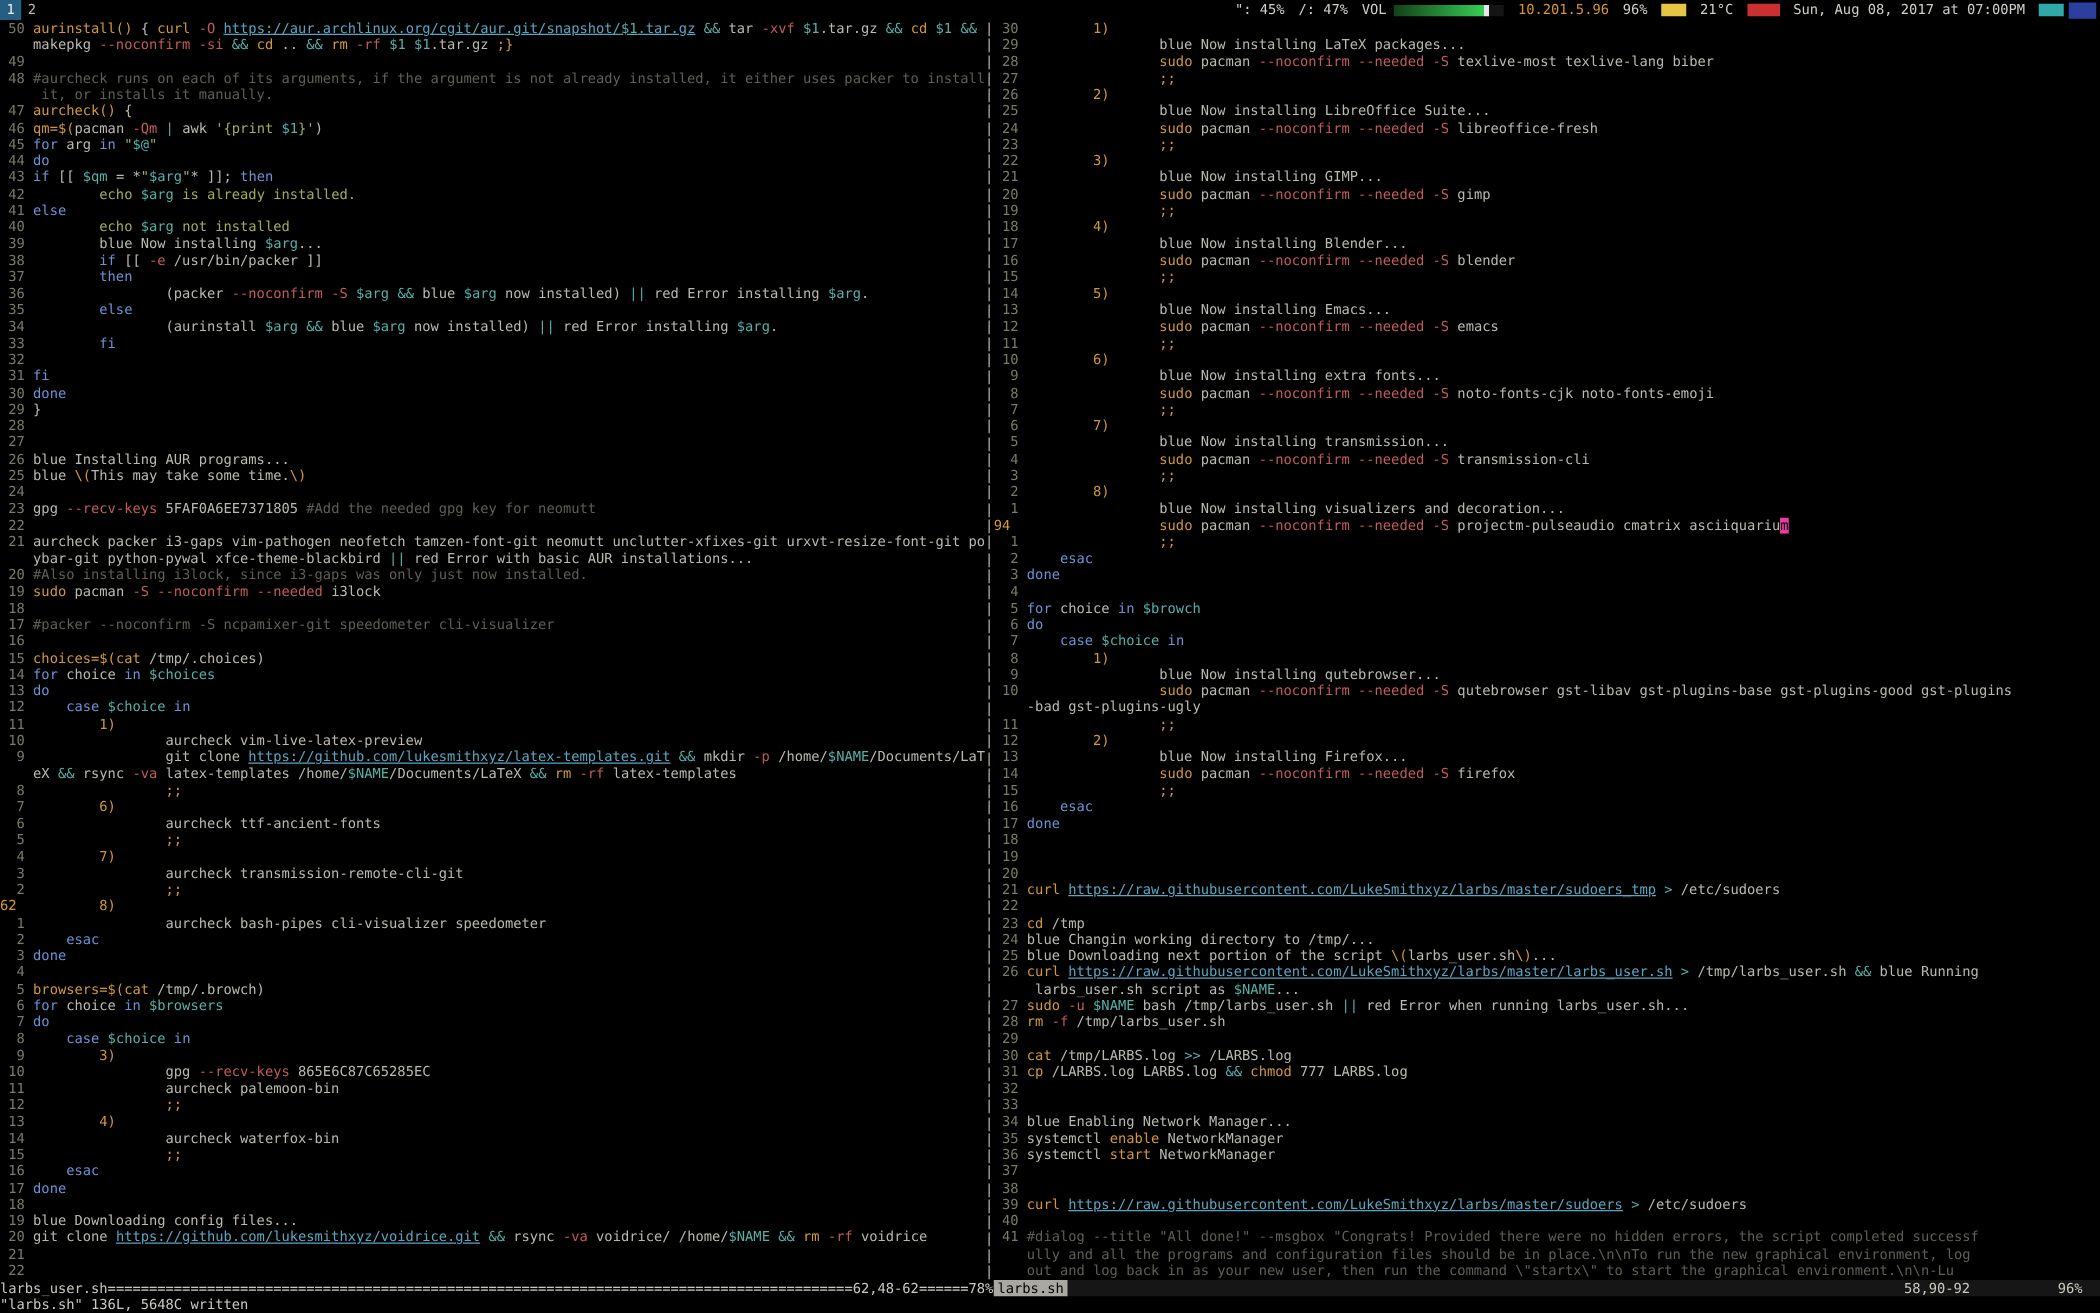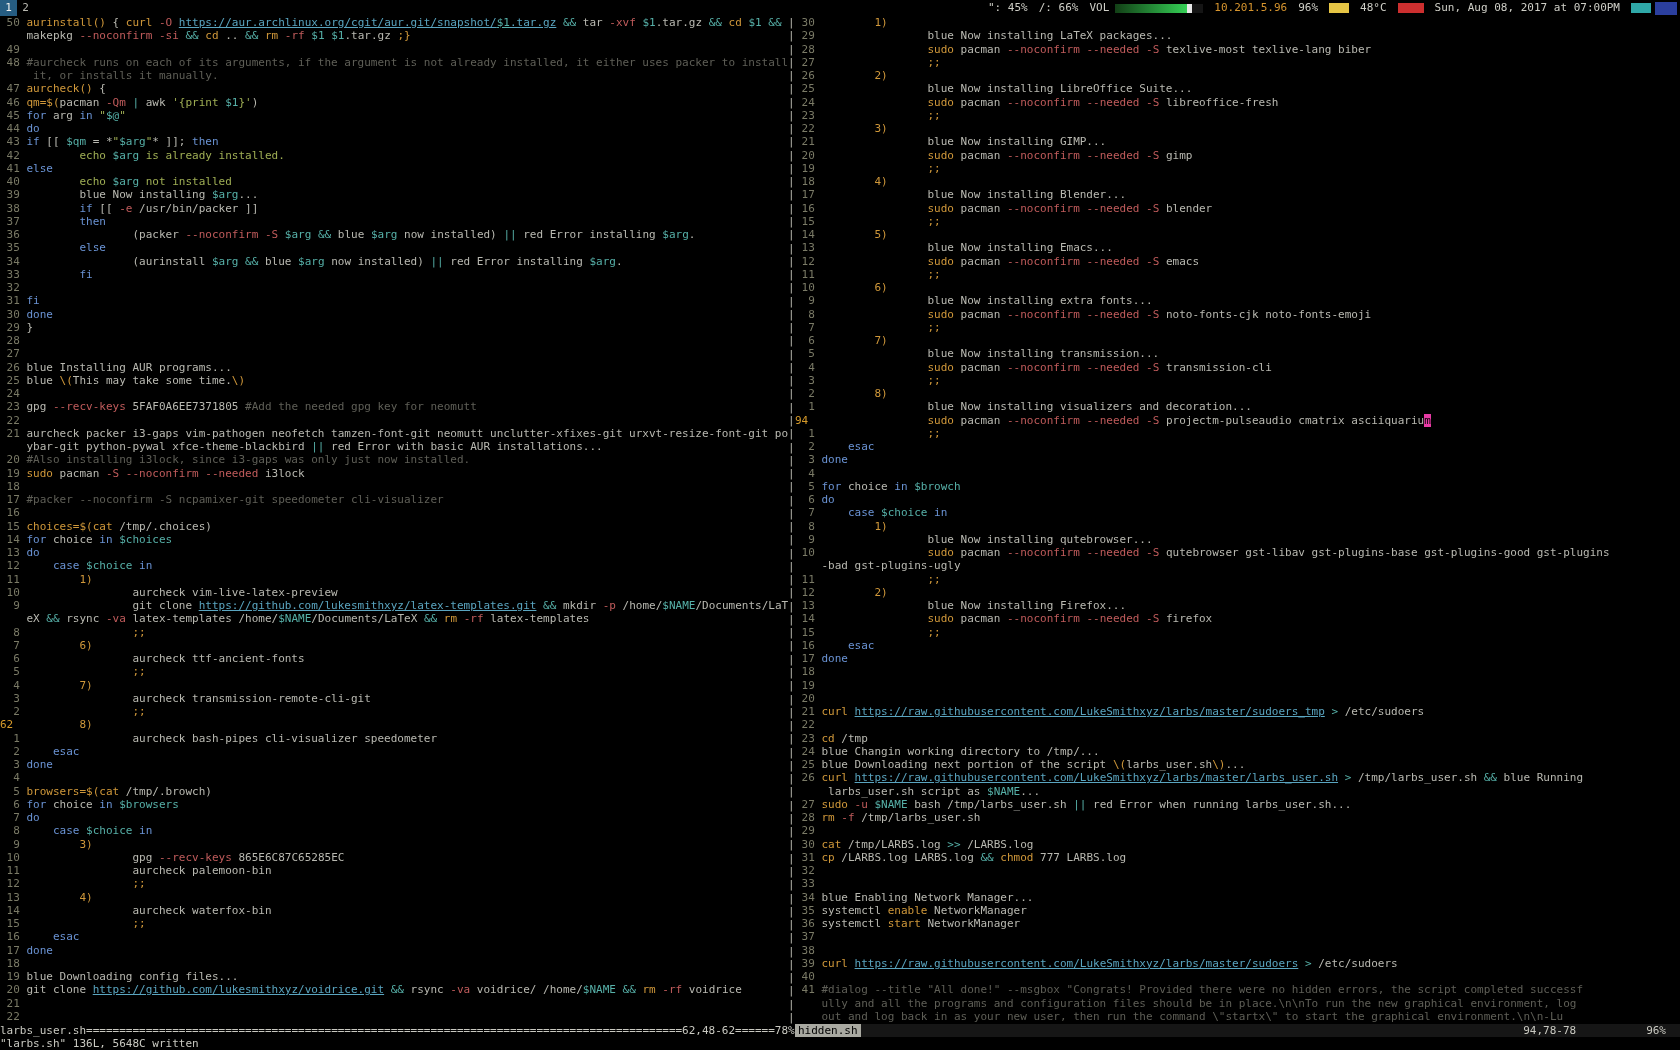--- a/index.html
+++ b/index.html
@@ -45,27 +45,27 @@
 
 <div class="screen">
 
   <div class="topbar">
     <div class="tags">
         <div class="tag active" style="background: rgb(38, 93, 130);">1</div>
         <div class="tag">2</div>
       </div>
     <div class="stats">
       <span>": 45%</span>
-      <span>/: 66%</span>
+      <span>/: 47%</span>
       <span>VOL</span>
       <span class="vbar"></span>
       <span style="color: rgb(215, 149, 46);">10.201.5.96</span>
       <span>96%</span>
       <span class="blk w20" style="background: rgb(230, 197, 69);"></span>
-      <span>48°C</span>
+      <span>21°C</span>
       <span class="blk w26" style="background: rgb(204, 47, 47);"></span>
       <span>Sun, Aug 08, 2017 at 07:00PM</span>
       <span class="blk w20" style="background: rgb(47, 168, 168);"></span>
       <span class="blk w22 tall" style="background: rgb(43, 63, 158);"></span>
     </div>
   </div>
 
   <div class="editor">
     <div class="pane left" style="color: rgb(185, 185, 177);"><div class="row"><span class="ln" style="color:#7a7a66">50</span><span style="color:#d0983a">aurinstall()</span><span style="color:#b9b9b1"> { </span><span style="color:#d0983a">curl</span><span style="color:#b9b9b1"> </span><span style="color:#c05b5b">-O</span><span style="color:#b9b9b1"> </span><span style="color:#5aa5c0;text-decoration:underline">https://aur.archlinux.org/cgit/aur.git/snapshot/</span><span style="color:#56b0a8;text-decoration:underline">$1</span><span style="color:#5aa5c0;text-decoration:underline">.tar.gz</span><span style="color:#b9b9b1"> </span><span style="color:#56b0a8">&amp;&amp;</span><span style="color:#b9b9b1"> tar</span><span style="color:#b9b9b1"> </span><span style="color:#c05b5b">-xvf</span><span style="color:#b9b9b1"> </span><span style="color:#56b0a8">$1</span><span style="color:#b9b9b1">.tar.gz </span><span style="color:#56b0a8">&amp;&amp;</span><span style="color:#b9b9b1"> </span><span style="color:#d0983a">cd</span><span style="color:#b9b9b1"> </span><span style="color:#56b0a8">$1</span><span style="color:#b9b9b1"> </span><span style="color:#56b0a8">&amp;&amp;</span><span style="color:#b9b9b1"> </span></div><div class="row"><span class="ln" style="color:#7a7a66"></span><span style="color:#b9b9b1">makepkg</span><span style="color:#b9b9b1"> </span><span style="color:#c05b5b">--noconfirm</span><span style="color:#b9b9b1"> </span><span style="color:#c05b5b">-si</span><span style="color:#b9b9b1"> </span><span style="color:#56b0a8">&amp;&amp;</span><span style="color:#b9b9b1"> </span><span style="color:#d0983a">cd</span><span style="color:#b9b9b1"> .. </span><span style="color:#56b0a8">&amp;&amp;</span><span style="color:#b9b9b1"> </span><span style="color:#d0983a">rm</span><span style="color:#b9b9b1"> </span><span style="color:#c05b5b">-rf</span><span style="color:#b9b9b1"> </span><span style="color:#56b0a8">$1</span><span style="color:#b9b9b1"> </span><span style="color:#56b0a8">$1</span><span style="color:#b9b9b1">.tar.gz </span><span style="color:#d0983a">;}</span></div><div class="row"><span class="ln" style="color:#7a7a66">49</span></div><div class="row"><span class="ln" style="color:#7a7a66">48</span><span style="color:#5f5f57">#aurcheck runs on each of its arguments, if the argument is not already installed, it either uses packer to install</span></div><div class="row"><span class="ln" style="color:#7a7a66"></span><span style="color:#5f5f57"> it, or installs it manually.</span></div><div class="row"><span class="ln" style="color:#7a7a66">47</span><span style="color:#d0983a">aurcheck()</span><span style="color:#b9b9b1"> {</span></div><div class="row"><span class="ln" style="color:#7a7a66">46</span><span style="color:#d0983a">qm=$(</span><span style="color:#b9b9b1">pacman</span><span style="color:#b9b9b1"> </span><span style="color:#c05b5b">-Qm</span><span style="color:#b9b9b1"> </span><span style="color:#56b0a8">|</span><span style="color:#b9b9b1"> awk </span><span style="color:#9fae54">'{print </span><span style="color:#56b0a8">$1</span><span style="color:#9fae54">}'</span><span style="color:#b9b9b1">)</span></div><div class="row"><span class="ln" style="color:#7a7a66">45</span><span style="color:#6a93d4">for</span><span style="color:#b9b9b1"> arg </span><span style="color:#6a93d4">in</span><span style="color:#b9b9b1"> </span><span style="color:#9fae54">"</span><span style="color:#56b0a8">$@</span><span style="color:#9fae54">"</span></div><div class="row"><span class="ln" style="color:#7a7a66">44</span><span style="color:#6a93d4">do</span></div><div class="row"><span class="ln" style="color:#7a7a66">43</span><span style="color:#6a93d4">if</span><span style="color:#b9b9b1"> [[ </span><span style="color:#56b0a8">$qm</span><span style="color:#b9b9b1"> = *</span><span style="color:#9fae54">"</span><span style="color:#56b0a8">$arg</span><span style="color:#9fae54">"</span><span style="color:#b9b9b1">* ]]; </span><span style="color:#6a93d4">then</span></div><div class="row"><span class="ln" style="color:#7a7a66">42</span><span style="color:#9fae54">        echo</span><span style="color:#9fae54"> </span><span style="color:#56b0a8">$arg</span><span style="color:#9fae54"> is already installed.</span></div><div class="row"><span class="ln" style="color:#7a7a66">41</span><span style="color:#6a93d4">else</span></div><div class="row"><span class="ln" style="color:#7a7a66">40</span><span style="color:#9fae54">        echo</span><span style="color:#9fae54"> </span><span style="color:#56b0a8">$arg</span><span style="color:#9fae54"> not installed</span></div><div class="row"><span class="ln" style="color:#7a7a66">39</span><span style="color:#b9b9b1">        blue Now installing </span><span style="color:#56b0a8">$arg</span><span style="color:#b9b9b1">...</span></div><div class="row"><span class="ln" style="color:#7a7a66">38</span><span style="color:#b9b9b1">        </span><span style="color:#6a93d4">if</span><span style="color:#b9b9b1"> [[</span><span style="color:#b9b9b1"> </span><span style="color:#c05b5b">-e</span><span style="color:#b9b9b1"> /usr/bin/packer ]]</span></div><div class="row"><span class="ln" style="color:#7a7a66">37</span><span style="color:#b9b9b1">        </span><span style="color:#6a93d4">then</span></div><div class="row"><span class="ln" style="color:#7a7a66">36</span><span style="color:#b9b9b1">                (packer</span><span style="color:#b9b9b1"> </span><span style="color:#c05b5b">--noconfirm</span><span style="color:#b9b9b1"> </span><span style="color:#c05b5b">-S</span><span style="color:#b9b9b1"> </span><span style="color:#56b0a8">$arg</span><span style="color:#b9b9b1"> </span><span style="color:#56b0a8">&amp;&amp;</span><span style="color:#b9b9b1"> blue </span><span style="color:#56b0a8">$arg</span><span style="color:#b9b9b1"> now installed) </span><span style="color:#56b0a8">||</span><span style="color:#b9b9b1"> red Error installing </span><span style="color:#56b0a8">$arg</span><span style="color:#b9b9b1">.</span></div><div class="row"><span class="ln" style="color:#7a7a66">35</span><span style="color:#b9b9b1">        </span><span style="color:#6a93d4">else</span></div><div class="row"><span class="ln" style="color:#7a7a66">34</span><span style="color:#b9b9b1">                (aurinstall </span><span style="color:#56b0a8">$arg</span><span style="color:#b9b9b1"> </span><span style="color:#56b0a8">&amp;&amp;</span><span style="color:#b9b9b1"> blue </span><span style="color:#56b0a8">$arg</span><span style="color:#b9b9b1"> now installed) </span><span style="color:#56b0a8">||</span><span style="color:#b9b9b1"> red Error installing </span><span style="color:#56b0a8">$arg</span><span style="color:#b9b9b1">.</span></div><div class="row"><span class="ln" style="color:#7a7a66">33</span><span style="color:#b9b9b1">        </span><span style="color:#6a93d4">fi</span></div><div class="row"><span class="ln" style="color:#7a7a66">32</span></div><div class="row"><span class="ln" style="color:#7a7a66">31</span><span style="color:#6a93d4">fi</span></div><div class="row"><span class="ln" style="color:#7a7a66">30</span><span style="color:#6a93d4">done</span></div><div class="row"><span class="ln" style="color:#7a7a66">29</span><span style="color:#b9b9b1">}</span></div><div class="row"><span class="ln" style="color:#7a7a66">28</span></div><div class="row"><span class="ln" style="color:#7a7a66">27</span></div><div class="row"><span class="ln" style="color:#7a7a66">26</span><span style="color:#b9b9b1">blue Installing AUR programs...</span></div><div class="row"><span class="ln" style="color:#7a7a66">25</span><span style="color:#b9b9b1">blue </span><span style="color:#d0983a">\(</span><span style="color:#b9b9b1">This may take some time.</span><span style="color:#d0983a">\)</span></div><div class="row"><span class="ln" style="color:#7a7a66">24</span></div><div class="row"><span class="ln" style="color:#7a7a66">23</span><span style="color:#b9b9b1">gpg</span><span style="color:#b9b9b1"> </span><span style="color:#c05b5b">--recv-keys</span><span style="color:#b9b9b1"> 5FAF0A6EE7371805 </span><span style="color:#5f5f57">#Add the needed gpg key for neomutt</span></div><div class="row"><span class="ln" style="color:#7a7a66">22</span></div><div class="row"><span class="ln" style="color:#7a7a66">21</span><span style="color:#b9b9b1">aurcheck packer i3-gaps vim-pathogen neofetch tamzen-font-git neomutt unclutter-xfixes-git urxvt-resize-font-git pol</span></div><div class="row"><span class="ln" style="color:#7a7a66"></span><span style="color:#b9b9b1">ybar-git python-pywal xfce-theme-blackbird </span><span style="color:#56b0a8">||</span><span style="color:#b9b9b1"> red Error with basic AUR installations...</span></div><div class="row"><span class="ln" style="color:#7a7a66">20</span><span style="color:#5f5f57">#Also installing i3lock, since i3-gaps was only just now installed.</span></div><div class="row"><span class="ln" style="color:#7a7a66">19</span><span style="color:#d0983a">sudo</span><span style="color:#b9b9b1"> pacman</span><span style="color:#b9b9b1"> </span><span style="color:#c05b5b">-S</span><span style="color:#b9b9b1"> </span><span style="color:#c05b5b">--noconfirm</span><span style="color:#b9b9b1"> </span><span style="color:#c05b5b">--needed</span><span style="color:#b9b9b1"> i3lock</span></div><div class="row"><span class="ln" style="color:#7a7a66">18</span></div><div class="row"><span class="ln" style="color:#7a7a66">17</span><span style="color:#5f5f57">#packer --noconfirm -S ncpamixer-git speedometer cli-visualizer</span></div><div class="row"><span class="ln" style="color:#7a7a66">16</span></div><div class="row"><span class="ln" style="color:#7a7a66">15</span><span style="color:#d0983a">choices=$(</span><span style="color:#d0983a">cat</span><span style="color:#b9b9b1"> /tmp/.choices)</span></div><div class="row"><span class="ln" style="color:#7a7a66">14</span><span style="color:#6a93d4">for</span><span style="color:#b9b9b1"> choice </span><span style="color:#6a93d4">in</span><span style="color:#b9b9b1"> </span><span style="color:#56b0a8">$choices</span></div><div class="row"><span class="ln" style="color:#7a7a66">13</span><span style="color:#6a93d4">do</span></div><div class="row"><span class="ln" style="color:#7a7a66">12</span><span style="color:#b9b9b1">    </span><span style="color:#6a93d4">case</span><span style="color:#b9b9b1"> </span><span style="color:#56b0a8">$choice</span><span style="color:#b9b9b1"> </span><span style="color:#6a93d4">in</span></div><div class="row"><span class="ln" style="color:#7a7a66">11</span><span style="color:#d0983a">        1)</span></div><div class="row"><span class="ln" style="color:#7a7a66">10</span><span style="color:#b9b9b1">                aurcheck vim-live-latex-preview</span></div><div class="row"><span class="ln" style="color:#7a7a66">9</span><span style="color:#b9b9b1">                git clone </span><span style="color:#5aa5c0;text-decoration:underline">https://github.com/lukesmithxyz/latex-templates.git</span><span style="color:#b9b9b1"> </span><span style="color:#56b0a8">&amp;&amp;</span><span style="color:#b9b9b1"> mkdir</span><span style="color:#b9b9b1"> </span><span style="color:#c05b5b">-p</span><span style="color:#b9b9b1"> /home/</span><span style="color:#56b0a8">$NAME</span><span style="color:#b9b9b1">/Documents/LaT</span></div><div class="row"><span class="ln" style="color:#7a7a66"></span><span style="color:#b9b9b1">eX </span><span style="color:#56b0a8">&amp;&amp;</span><span style="color:#b9b9b1"> rsync</span><span style="color:#b9b9b1"> </span><span style="color:#c05b5b">-va</span><span style="color:#b9b9b1"> latex-templates /home/</span><span style="color:#56b0a8">$NAME</span><span style="color:#b9b9b1">/Documents/LaTeX </span><span style="color:#56b0a8">&amp;&amp;</span><span style="color:#b9b9b1"> </span><span style="color:#d0983a">rm</span><span style="color:#b9b9b1"> </span><span style="color:#c05b5b">-rf</span><span style="color:#b9b9b1"> latex-templates</span></div><div class="row"><span class="ln" style="color:#7a7a66">8</span><span style="color:#b9b9b1">                </span><span style="color:#d0983a">;;</span></div><div class="row"><span class="ln" style="color:#7a7a66">7</span><span style="color:#d0983a">        6)</span></div><div class="row"><span class="ln" style="color:#7a7a66">6</span><span style="color:#b9b9b1">                aurcheck ttf-ancient-fonts</span></div><div class="row"><span class="ln" style="color:#7a7a66">5</span><span style="color:#b9b9b1">                </span><span style="color:#d0983a">;;</span></div><div class="row"><span class="ln" style="color:#7a7a66">4</span><span style="color:#d0983a">        7)</span></div><div class="row"><span class="ln" style="color:#7a7a66">3</span><span style="color:#b9b9b1">                aurcheck transmission-remote-cli-git</span></div><div class="row"><span class="ln" style="color:#7a7a66">2</span><span style="color:#b9b9b1">                </span><span style="color:#d0983a">;;</span></div><div class="row"><span class="ln cur" style="color:#d79b2a">62</span><span style="color:#d0983a">        8)</span></div><div class="row"><span class="ln" style="color:#7a7a66">1</span><span style="color:#b9b9b1">                aurcheck bash-pipes cli-visualizer speedometer</span></div><div class="row"><span class="ln" style="color:#7a7a66">2</span><span style="color:#b9b9b1">    </span><span style="color:#6a93d4">esac</span></div><div class="row"><span class="ln" style="color:#7a7a66">3</span><span style="color:#6a93d4">done</span></div><div class="row"><span class="ln" style="color:#7a7a66">4</span></div><div class="row"><span class="ln" style="color:#7a7a66">5</span><span style="color:#d0983a">browsers=$(</span><span style="color:#d0983a">cat</span><span style="color:#b9b9b1"> /tmp/.browch)</span></div><div class="row"><span class="ln" style="color:#7a7a66">6</span><span style="color:#6a93d4">for</span><span style="color:#b9b9b1"> choice </span><span style="color:#6a93d4">in</span><span style="color:#b9b9b1"> </span><span style="color:#56b0a8">$browsers</span></div><div class="row"><span class="ln" style="color:#7a7a66">7</span><span style="color:#6a93d4">do</span></div><div class="row"><span class="ln" style="color:#7a7a66">8</span><span style="color:#b9b9b1">    </span><span style="color:#6a93d4">case</span><span style="color:#b9b9b1"> </span><span style="color:#56b0a8">$choice</span><span style="color:#b9b9b1"> </span><span style="color:#6a93d4">in</span></div><div class="row"><span class="ln" style="color:#7a7a66">9</span><span style="color:#d0983a">        3)</span></div><div class="row"><span class="ln" style="color:#7a7a66">10</span><span style="color:#b9b9b1">                gpg</span><span style="color:#b9b9b1"> </span><span style="color:#c05b5b">--recv-keys</span><span style="color:#b9b9b1"> 865E6C87C65285EC</span></div><div class="row"><span class="ln" style="color:#7a7a66">11</span><span style="color:#b9b9b1">                aurcheck palemoon-bin</span></div><div class="row"><span class="ln" style="color:#7a7a66">12</span><span style="color:#b9b9b1">                </span><span style="color:#d0983a">;;</span></div><div class="row"><span class="ln" style="color:#7a7a66">13</span><span style="color:#d0983a">        4)</span></div><div class="row"><span class="ln" style="color:#7a7a66">14</span><span style="color:#b9b9b1">                aurcheck waterfox-bin</span></div><div class="row"><span class="ln" style="color:#7a7a66">15</span><span style="color:#b9b9b1">                </span><span style="color:#d0983a">;;</span></div><div class="row"><span class="ln" style="color:#7a7a66">16</span><span style="color:#b9b9b1">    </span><span style="color:#6a93d4">esac</span></div><div class="row"><span class="ln" style="color:#7a7a66">17</span><span style="color:#6a93d4">done</span></div><div class="row"><span class="ln" style="color:#7a7a66">18</span></div><div class="row"><span class="ln" style="color:#7a7a66">19</span><span style="color:#b9b9b1">blue Downloading config files...</span></div><div class="row"><span class="ln" style="color:#7a7a66">20</span><span style="color:#b9b9b1">git clone </span><span style="color:#5aa5c0;text-decoration:underline">https://github.com/lukesmithxyz/voidrice.git</span><span style="color:#b9b9b1"> </span><span style="color:#56b0a8">&amp;&amp;</span><span style="color:#b9b9b1"> rsync</span><span style="color:#b9b9b1"> </span><span style="color:#c05b5b">-va</span><span style="color:#b9b9b1"> voidrice/ /home/</span><span style="color:#56b0a8">$NAME</span><span style="color:#b9b9b1"> </span><span style="color:#56b0a8">&amp;&amp;</span><span style="color:#b9b9b1"> </span><span style="color:#d0983a">rm</span><span style="color:#b9b9b1"> </span><span style="color:#c05b5b">-rf</span><span style="color:#b9b9b1"> voidrice</span></div><div class="row"><span class="ln" style="color:#7a7a66">21</span></div><div class="row"><span class="ln" style="color:#7a7a66">22</span></div></div>
     <div class="vsep">|
@@ -143,23 +143,23 @@
 |
 |
 |
 |</div>
     <div class="pane right" style="color: rgb(185, 185, 177);"><div class="row"><span class="ln" style="color:#7a7a66">30</span><span style="color:#d0983a">        1)</span></div><div class="row"><span class="ln" style="color:#7a7a66">29</span><span style="color:#b9b9b1">                blue Now installing LaTeX packages...</span></div><div class="row"><span class="ln" style="color:#7a7a66">28</span><span style="color:#b9b9b1">                </span><span style="color:#d0983a">sudo</span><span style="color:#b9b9b1"> pacman</span><span style="color:#b9b9b1"> </span><span style="color:#c05b5b">--noconfirm</span><span style="color:#b9b9b1"> </span><span style="color:#c05b5b">--needed</span><span style="color:#b9b9b1"> </span><span style="color:#c05b5b">-S</span><span style="color:#b9b9b1"> texlive-most texlive-lang biber</span></div><div class="row"><span class="ln" style="color:#7a7a66">27</span><span style="color:#b9b9b1">                </span><span style="color:#d0983a">;;</span></div><div class="row"><span class="ln" style="color:#7a7a66">26</span><span style="color:#d0983a">        2)</span></div><div class="row"><span class="ln" style="color:#7a7a66">25</span><span style="color:#b9b9b1">                blue Now installing LibreOffice Suite...</span></div><div class="row"><span class="ln" style="color:#7a7a66">24</span><span style="color:#b9b9b1">                </span><span style="color:#d0983a">sudo</span><span style="color:#b9b9b1"> pacman</span><span style="color:#b9b9b1"> </span><span style="color:#c05b5b">--noconfirm</span><span style="color:#b9b9b1"> </span><span style="color:#c05b5b">--needed</span><span style="color:#b9b9b1"> </span><span style="color:#c05b5b">-S</span><span style="color:#b9b9b1"> libreoffice-fresh</span></div><div class="row"><span class="ln" style="color:#7a7a66">23</span><span style="color:#b9b9b1">                </span><span style="color:#d0983a">;;</span></div><div class="row"><span class="ln" style="color:#7a7a66">22</span><span style="color:#d0983a">        3)</span></div><div class="row"><span class="ln" style="color:#7a7a66">21</span><span style="color:#b9b9b1">                blue Now installing GIMP...</span></div><div class="row"><span class="ln" style="color:#7a7a66">20</span><span style="color:#b9b9b1">                </span><span style="color:#d0983a">sudo</span><span style="color:#b9b9b1"> pacman</span><span style="color:#b9b9b1"> </span><span style="color:#c05b5b">--noconfirm</span><span style="color:#b9b9b1"> </span><span style="color:#c05b5b">--needed</span><span style="color:#b9b9b1"> </span><span style="color:#c05b5b">-S</span><span style="color:#b9b9b1"> gimp</span></div><div class="row"><span class="ln" style="color:#7a7a66">19</span><span style="color:#b9b9b1">                </span><span style="color:#d0983a">;;</span></div><div class="row"><span class="ln" style="color:#7a7a66">18</span><span style="color:#d0983a">        4)</span></div><div class="row"><span class="ln" style="color:#7a7a66">17</span><span style="color:#b9b9b1">                blue Now installing Blender...</span></div><div class="row"><span class="ln" style="color:#7a7a66">16</span><span style="color:#b9b9b1">                </span><span style="color:#d0983a">sudo</span><span style="color:#b9b9b1"> pacman</span><span style="color:#b9b9b1"> </span><span style="color:#c05b5b">--noconfirm</span><span style="color:#b9b9b1"> </span><span style="color:#c05b5b">--needed</span><span style="color:#b9b9b1"> </span><span style="color:#c05b5b">-S</span><span style="color:#b9b9b1"> blender</span></div><div class="row"><span class="ln" style="color:#7a7a66">15</span><span style="color:#b9b9b1">                </span><span style="color:#d0983a">;;</span></div><div class="row"><span class="ln" style="color:#7a7a66">14</span><span style="color:#d0983a">        5)</span></div><div class="row"><span class="ln" style="color:#7a7a66">13</span><span style="color:#b9b9b1">                blue Now installing Emacs...</span></div><div class="row"><span class="ln" style="color:#7a7a66">12</span><span style="color:#b9b9b1">                </span><span style="color:#d0983a">sudo</span><span style="color:#b9b9b1"> pacman</span><span style="color:#b9b9b1"> </span><span style="color:#c05b5b">--noconfirm</span><span style="color:#b9b9b1"> </span><span style="color:#c05b5b">--needed</span><span style="color:#b9b9b1"> </span><span style="color:#c05b5b">-S</span><span style="color:#b9b9b1"> emacs</span></div><div class="row"><span class="ln" style="color:#7a7a66">11</span><span style="color:#b9b9b1">                </span><span style="color:#d0983a">;;</span></div><div class="row"><span class="ln" style="color:#7a7a66">10</span><span style="color:#d0983a">        6)</span></div><div class="row"><span class="ln" style="color:#7a7a66">9</span><span style="color:#b9b9b1">                blue Now installing extra fonts...</span></div><div class="row"><span class="ln" style="color:#7a7a66">8</span><span style="color:#b9b9b1">                </span><span style="color:#d0983a">sudo</span><span style="color:#b9b9b1"> pacman</span><span style="color:#b9b9b1"> </span><span style="color:#c05b5b">--noconfirm</span><span style="color:#b9b9b1"> </span><span style="color:#c05b5b">--needed</span><span style="color:#b9b9b1"> </span><span style="color:#c05b5b">-S</span><span style="color:#b9b9b1"> noto-fonts-cjk noto-fonts-emoji</span></div><div class="row"><span class="ln" style="color:#7a7a66">7</span><span style="color:#b9b9b1">                </span><span style="color:#d0983a">;;</span></div><div class="row"><span class="ln" style="color:#7a7a66">6</span><span style="color:#d0983a">        7)</span></div><div class="row"><span class="ln" style="color:#7a7a66">5</span><span style="color:#b9b9b1">                blue Now installing transmission...</span></div><div class="row"><span class="ln" style="color:#7a7a66">4</span><span style="color:#b9b9b1">                </span><span style="color:#d0983a">sudo</span><span style="color:#b9b9b1"> pacman</span><span style="color:#b9b9b1"> </span><span style="color:#c05b5b">--noconfirm</span><span style="color:#b9b9b1"> </span><span style="color:#c05b5b">--needed</span><span style="color:#b9b9b1"> </span><span style="color:#c05b5b">-S</span><span style="color:#b9b9b1"> transmission-cli</span></div><div class="row"><span class="ln" style="color:#7a7a66">3</span><span style="color:#b9b9b1">                </span><span style="color:#d0983a">;;</span></div><div class="row"><span class="ln" style="color:#7a7a66">2</span><span style="color:#d0983a">        8)</span></div><div class="row"><span class="ln" style="color:#7a7a66">1</span><span style="color:#b9b9b1">                blue Now installing visualizers and decoration...</span></div><div class="row"><span class="ln cur" style="color:#d79b2a">94</span><span style="color:#b9b9b1">                </span><span style="color:#d0983a">sudo</span><span style="color:#b9b9b1"> pacman</span><span style="color:#b9b9b1"> </span><span style="color:#c05b5b">--noconfirm</span><span style="color:#b9b9b1"> </span><span style="color:#c05b5b">--needed</span><span style="color:#b9b9b1"> </span><span style="color:#c05b5b">-S</span><span style="color:#b9b9b1"> projectm-pulseaudio cmatrix asciiquariu</span><span style="background:#e83ba5;color:#000">m</span></div><div class="row"><span class="ln" style="color:#7a7a66">1</span><span style="color:#b9b9b1">                </span><span style="color:#d0983a">;;</span></div><div class="row"><span class="ln" style="color:#7a7a66">2</span><span style="color:#b9b9b1">    </span><span style="color:#6a93d4">esac</span></div><div class="row"><span class="ln" style="color:#7a7a66">3</span><span style="color:#6a93d4">done</span></div><div class="row"><span class="ln" style="color:#7a7a66">4</span></div><div class="row"><span class="ln" style="color:#7a7a66">5</span><span style="color:#6a93d4">for</span><span style="color:#b9b9b1"> choice </span><span style="color:#6a93d4">in</span><span style="color:#b9b9b1"> </span><span style="color:#56b0a8">$browch</span></div><div class="row"><span class="ln" style="color:#7a7a66">6</span><span style="color:#6a93d4">do</span></div><div class="row"><span class="ln" style="color:#7a7a66">7</span><span style="color:#b9b9b1">    </span><span style="color:#6a93d4">case</span><span style="color:#b9b9b1"> </span><span style="color:#56b0a8">$choice</span><span style="color:#b9b9b1"> </span><span style="color:#6a93d4">in</span></div><div class="row"><span class="ln" style="color:#7a7a66">8</span><span style="color:#d0983a">        1)</span></div><div class="row"><span class="ln" style="color:#7a7a66">9</span><span style="color:#b9b9b1">                blue Now installing qutebrowser...</span></div><div class="row"><span class="ln" style="color:#7a7a66">10</span><span style="color:#b9b9b1">                </span><span style="color:#d0983a">sudo</span><span style="color:#b9b9b1"> pacman</span><span style="color:#b9b9b1"> </span><span style="color:#c05b5b">--noconfirm</span><span style="color:#b9b9b1"> </span><span style="color:#c05b5b">--needed</span><span style="color:#b9b9b1"> </span><span style="color:#c05b5b">-S</span><span style="color:#b9b9b1"> qutebrowser gst-libav gst-plugins-base gst-plugins-good gst-plugins</span></div><div class="row"><span class="ln" style="color:#7a7a66"></span><span style="color:#b9b9b1">-bad gst-plugins-ugly</span></div><div class="row"><span class="ln" style="color:#7a7a66">11</span><span style="color:#b9b9b1">                </span><span style="color:#d0983a">;;</span></div><div class="row"><span class="ln" style="color:#7a7a66">12</span><span style="color:#d0983a">        2)</span></div><div class="row"><span class="ln" style="color:#7a7a66">13</span><span style="color:#b9b9b1">                blue Now installing Firefox...</span></div><div class="row"><span class="ln" style="color:#7a7a66">14</span><span style="color:#b9b9b1">                </span><span style="color:#d0983a">sudo</span><span style="color:#b9b9b1"> pacman</span><span style="color:#b9b9b1"> </span><span style="color:#c05b5b">--noconfirm</span><span style="color:#b9b9b1"> </span><span style="color:#c05b5b">--needed</span><span style="color:#b9b9b1"> </span><span style="color:#c05b5b">-S</span><span style="color:#b9b9b1"> firefox</span></div><div class="row"><span class="ln" style="color:#7a7a66">15</span><span style="color:#b9b9b1">                </span><span style="color:#d0983a">;;</span></div><div class="row"><span class="ln" style="color:#7a7a66">16</span><span style="color:#b9b9b1">    </span><span style="color:#6a93d4">esac</span></div><div class="row"><span class="ln" style="color:#7a7a66">17</span><span style="color:#6a93d4">done</span></div><div class="row"><span class="ln" style="color:#7a7a66">18</span></div><div class="row"><span class="ln" style="color:#7a7a66">19</span></div><div class="row"><span class="ln" style="color:#7a7a66">20</span></div><div class="row"><span class="ln" style="color:#7a7a66">21</span><span style="color:#d0983a">curl</span><span style="color:#b9b9b1"> </span><span style="color:#5aa5c0;text-decoration:underline">https://raw.githubusercontent.com/LukeSmithxyz/larbs/master/sudoers_tmp</span><span style="color:#b9b9b1"> </span><span style="color:#56b0a8">&gt;</span><span style="color:#b9b9b1"> /etc/sudoers</span></div><div class="row"><span class="ln" style="color:#7a7a66">22</span></div><div class="row"><span class="ln" style="color:#7a7a66">23</span><span style="color:#d0983a">cd</span><span style="color:#b9b9b1"> /tmp</span></div><div class="row"><span class="ln" style="color:#7a7a66">24</span><span style="color:#b9b9b1">blue Changin working directory to /tmp/...</span></div><div class="row"><span class="ln" style="color:#7a7a66">25</span><span style="color:#b9b9b1">blue Downloading next portion of the script </span><span style="color:#d0983a">\(</span><span style="color:#b9b9b1">larbs_user.sh</span><span style="color:#d0983a">\)</span><span style="color:#b9b9b1">...</span></div><div class="row"><span class="ln" style="color:#7a7a66">26</span><span style="color:#d0983a">curl</span><span style="color:#b9b9b1"> </span><span style="color:#5aa5c0;text-decoration:underline">https://raw.githubusercontent.com/LukeSmithxyz/larbs/master/larbs_user.sh</span><span style="color:#b9b9b1"> </span><span style="color:#56b0a8">&gt;</span><span style="color:#b9b9b1"> /tmp/larbs_user.sh </span><span style="color:#56b0a8">&amp;&amp;</span><span style="color:#b9b9b1"> blue Running</span></div><div class="row"><span class="ln" style="color:#7a7a66"></span><span style="color:#b9b9b1"> larbs_user.sh script as </span><span style="color:#56b0a8">$NAME</span><span style="color:#b9b9b1">...</span></div><div class="row"><span class="ln" style="color:#7a7a66">27</span><span style="color:#d0983a">sudo</span><span style="color:#b9b9b1"> </span><span style="color:#c05b5b">-u</span><span style="color:#b9b9b1"> </span><span style="color:#56b0a8">$NAME</span><span style="color:#b9b9b1"> bash /tmp/larbs_user.sh </span><span style="color:#56b0a8">||</span><span style="color:#b9b9b1"> red Error when running larbs_user.sh...</span></div><div class="row"><span class="ln" style="color:#7a7a66">28</span><span style="color:#d0983a">rm</span><span style="color:#b9b9b1"> </span><span style="color:#c05b5b">-f</span><span style="color:#b9b9b1"> /tmp/larbs_user.sh</span></div><div class="row"><span class="ln" style="color:#7a7a66">29</span></div><div class="row"><span class="ln" style="color:#7a7a66">30</span><span style="color:#d0983a">cat</span><span style="color:#b9b9b1"> /tmp/LARBS.log </span><span style="color:#56b0a8">&gt;&gt;</span><span style="color:#b9b9b1"> /LARBS.log</span></div><div class="row"><span class="ln" style="color:#7a7a66">31</span><span style="color:#d0983a">cp</span><span style="color:#b9b9b1"> /LARBS.log LARBS.log </span><span style="color:#56b0a8">&amp;&amp;</span><span style="color:#b9b9b1"> </span><span style="color:#d0983a">chmod</span><span style="color:#b9b9b1"> 777 LARBS.log</span></div><div class="row"><span class="ln" style="color:#7a7a66">32</span></div><div class="row"><span class="ln" style="color:#7a7a66">33</span></div><div class="row"><span class="ln" style="color:#7a7a66">34</span><span style="color:#b9b9b1">blue Enabling Network Manager...</span></div><div class="row"><span class="ln" style="color:#7a7a66">35</span><span style="color:#b9b9b1">systemctl </span><span style="color:#d0983a">enable</span><span style="color:#b9b9b1"> NetworkManager</span></div><div class="row"><span class="ln" style="color:#7a7a66">36</span><span style="color:#b9b9b1">systemctl </span><span style="color:#d0983a">start</span><span style="color:#b9b9b1"> NetworkManager</span></div><div class="row"><span class="ln" style="color:#7a7a66">37</span></div><div class="row"><span class="ln" style="color:#7a7a66">38</span></div><div class="row"><span class="ln" style="color:#7a7a66">39</span><span style="color:#d0983a">curl</span><span style="color:#b9b9b1"> </span><span style="color:#5aa5c0;text-decoration:underline">https://raw.githubusercontent.com/LukeSmithxyz/larbs/master/sudoers</span><span style="color:#b9b9b1"> </span><span style="color:#56b0a8">&gt;</span><span style="color:#b9b9b1"> /etc/sudoers</span></div><div class="row"><span class="ln" style="color:#7a7a66">40</span></div><div class="row"><span class="ln" style="color:#7a7a66">41</span><span style="color:#5f5f57">#dialog --title "All done!" --msgbox "Congrats! Provided there were no hidden errors, the script completed successf</span></div><div class="row"><span class="ln" style="color:#7a7a66"></span><span style="color:#5f5f57">ully and all the programs and configuration files should be in place.\n\nTo run the new graphical environment, log</span></div><div class="row"><span class="ln" style="color:#7a7a66"></span><span style="color:#5f5f57">out and log back in as your new user, then run the command \"startx\" to start the graphical environment.\n\n-Lu</span></div></div>
   </div>
 
   <div class="statusrow">
     <div class="st-left">larbs_user.sh==========================================================================================62,48-62======78%=</div>
     <div class="st-right">
-      <span class="st-file">hidden.sh</span>
+      <span class="st-file">larbs.sh</span>
       <span class="st-fill"></span>
-      <span>94,78-78</span>
+      <span>58,90-92</span>
       <span class="st-gap"></span>
       <span class="st-pct">96%</span>
     </div>
   </div>
 
   <div class="cmdline">"larbs.sh" 136L, 5648C written</div>
 
 </div>
 
 </body></html>

